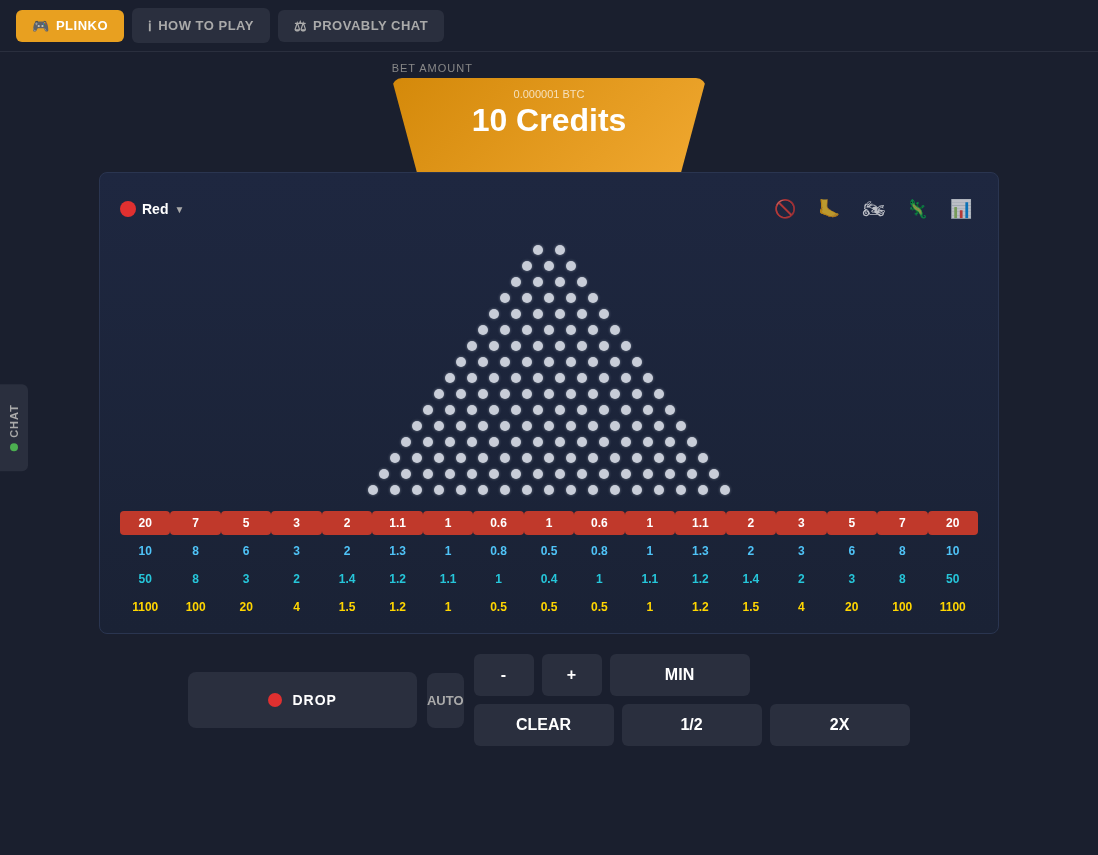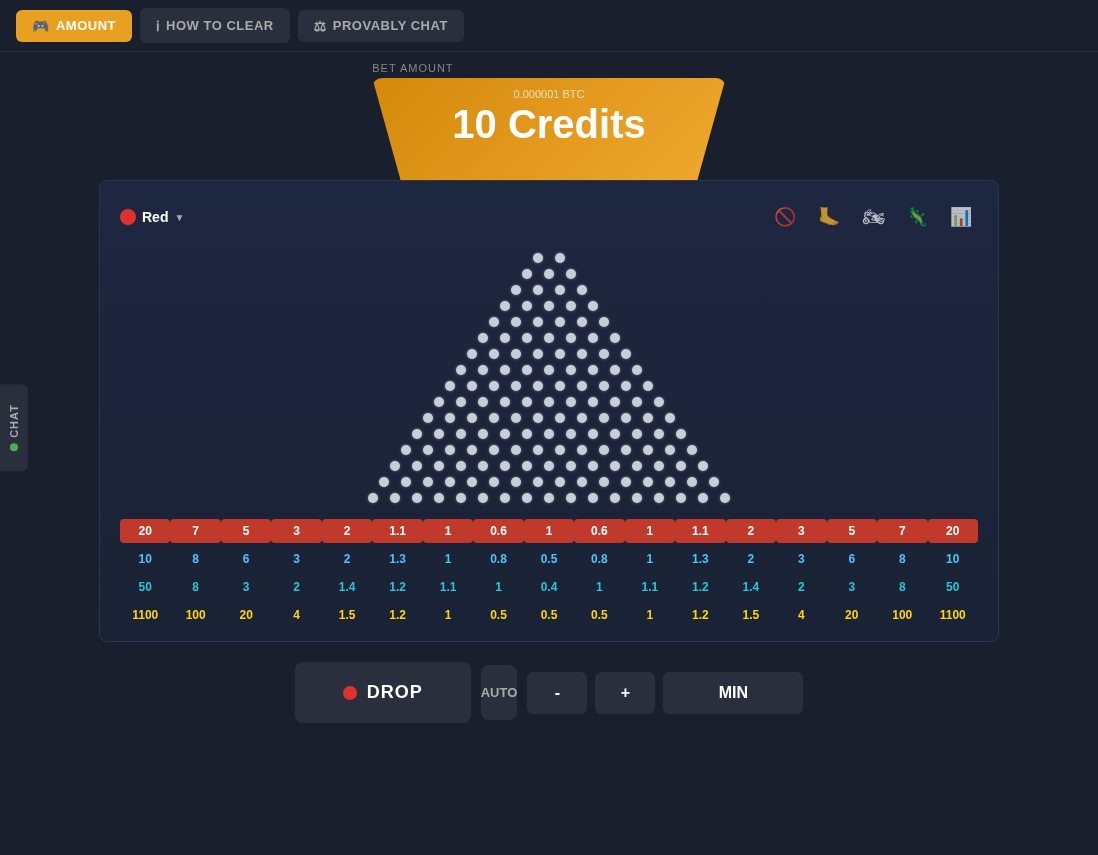--- a/index.html
+++ b/index.html
@@ -80,21 +80,21 @@
       text-align: center;
       clip-path: polygon(0 0, 100% 0, 92% 100%, 8% 100%);
       min-width: 280px;
     }
     .bet-btc {
       font-size: 11px;
       color: rgba(255,255,255,0.7);
       margin-bottom: 2px;
     }
     .bet-credits {
-      font-size: 40px;
+      font-size: 32px;
       font-weight: bold;
       color: #fff;
     }
 
     
     .game-container {
       width: 900px;
       background: linear-gradient(180deg, #1e2740 0%, #1a2235 100%);
       border: 1px solid #2a3550;
       border-radius: 8px;
@@ -208,23 +208,23 @@
       padding: 20px 50px;
       justify-content: center;
     }
     .drop-btn {
       display: flex;
       align-items: center;
       gap: 10px;
       background: #2a2f3e;
       border: none;
       border-radius: 8px;
-      padding: 20px 48px;
+      padding: 20px 80px;
       color: #fff;
-      font-size: 18px;
+      font-size: 14px;
       font-weight: bold;
       cursor: pointer;
       letter-spacing: 1px;
     }
     .drop-dot {
       width: 14px;
       height: 14px;
       border-radius: 50%;
       background: #e03030;
     }
@@ -297,25 +297,25 @@
       border-radius: 50%;
       background: #4caf50;
     }
   </style>
 </head>
 <body>
 
 <nav class="top-nav">
   <button class="nav-btn nav-btn-plinko">
     <span class="nav-icon">🎮</span>
-    <span>AMOUNT</span>
+    <span>PLINKO</span>
   </button>
   <button class="nav-btn nav-btn-howto">
     <span class="nav-icon">ℹ</span>
-    <span>HOW TO CLEAR</span>
+    <span>HOW TO PLAY</span>
   </button>
   <button class="nav-btn nav-btn-fair">
     <span class="nav-icon">⚖</span>
     <span>PROVABLY CHAT</span>
   </button>
 </nav>
 
 <div class="game-wrapper">
 
   <div class="bet-amount-section">
@@ -619,20 +619,25 @@
     </button>
     <button class="auto-btn">
       <span>AUTO</span>
     </button>
     <div class="bet-controls">
       <div class="bet-controls-row">
         <button class="ctrl-btn ctrl-btn-small">-</button>
         <button class="ctrl-btn ctrl-btn-small">+</button>
         <button class="ctrl-btn ctrl-btn-wide">MIN</button>
       </div>
+      <div class="bet-controls-row">
+        <button class="ctrl-btn ctrl-btn-wide">CLEAR</button>
+        <button class="ctrl-btn ctrl-btn-wide">1/2</button>
+        <button class="ctrl-btn ctrl-btn-wide">2X</button>
+      </div>
     </div>
   </div>
 
 </div>
 
 <div class="chat-sidebar">
   <span class="chat-label">CHAT</span>
   <div class="chat-dot"></div>
 </div>
 

